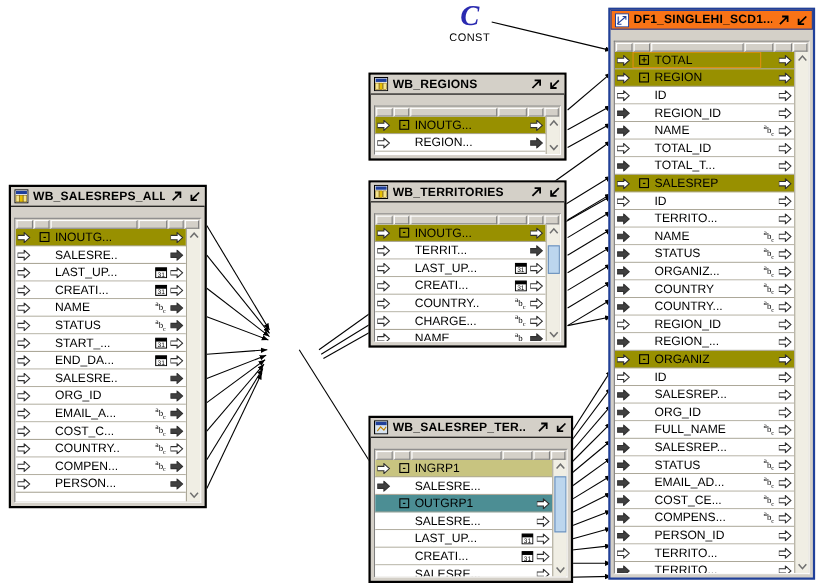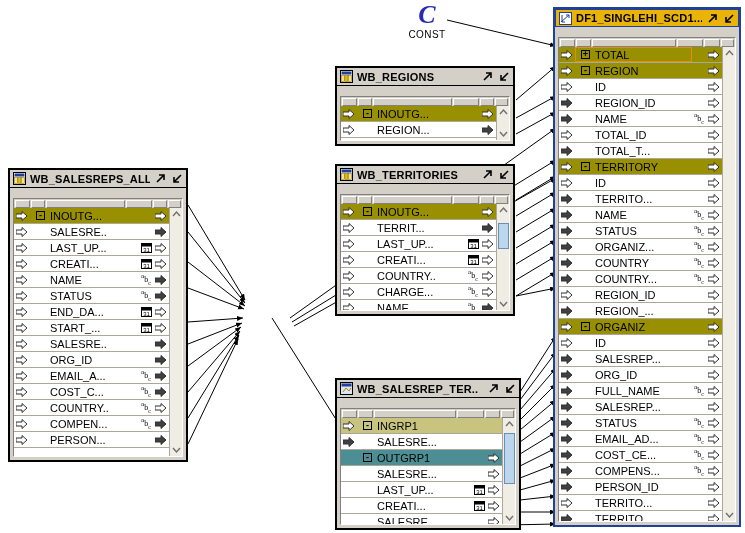--- a/index.html
+++ b/index.html
@@ -20,21 +20,21 @@
     z-index:5;
   }
   .panel.accent{border-color:#20409a;}
   .titlebar{
     height:18px;display:flex;align-items:center;gap:4px;
     padding:0 2px 0 3px;
     background:#d4d0c8;
     border-bottom:1px solid #000;
     box-sizing:border-box;
   }
-  .panel.accent .titlebar{border:1px solid #20409a;background:#eab308;}
+  .panel.accent .titlebar{border:1px solid #20409a;background:#f97316;}
   .title-text{
     flex:1 1 auto;font-weight:bold;font-size:11px;letter-spacing:0.2px;
     white-space:nowrap;overflow:hidden;
   }
   .tb-icon{flex:0 0 auto;width:13px;height:13px;display:block;}
   .tb-btn{flex:0 0 auto;width:13px;height:13px;display:block;cursor:pointer;}
 
   
   .colhead{
     height:9px;display:flex;gap:1px;padding:1px 1px 0 1px;
@@ -280,37 +280,37 @@
                 <span class="dtype"><span style="font-size: 8px; font-family: &quot;Liberation Serif&quot;, serif;"><sup style="font-size:7px">a</sup>b<sub style="font-size:6px">c</sub></span></span>
                 <span class="rport"><svg width="12" height="10" viewBox="0 0 12 10">
                     <path d="M0,3 L6,3 L6,0.5 L11,5 L6,9.5 L6,7 L0,7 Z" fill="#404040" stroke="#303030" stroke-width="1"></path>
                   </svg></span>
               </div>
               <div class="row">
                 <span class="lport"><svg width="12" height="10" viewBox="0 0 12 10">
                     <path d="M0,3 L6,3 L6,0.5 L11,5 L6,9.5 L6,7 L0,7 Z" fill="#ffffff" stroke="#303030" stroke-width="1"></path>
                   </svg></span>
                 <span class="lbl indent">
-                  <span>END_DA...</span>
+                  <span>START_...</span>
                 </span>
                 <span class="dtype"><svg width="11" height="11" viewBox="0 0 11 11">
                     <rect x="0.5" y="1.5" width="10" height="9" fill="#fff" stroke="#000"></rect>
                     <rect x="0.5" y="1.5" width="10" height="3" fill="#000"></rect>
                     <text x="5.5" y="9.6" text-anchor="middle" font-size="6" font-family="&quot;Liberation Sans&quot;,sans-serif">31</text>
                   </svg></span>
                 <span class="rport"><svg width="12" height="10" viewBox="0 0 12 10">
                     <path d="M0,3 L6,3 L6,0.5 L11,5 L6,9.5 L6,7 L0,7 Z" fill="#ffffff" stroke="#303030" stroke-width="1"></path>
                   </svg></span>
               </div>
               <div class="row">
                 <span class="lport"><svg width="12" height="10" viewBox="0 0 12 10">
                     <path d="M0,3 L6,3 L6,0.5 L11,5 L6,9.5 L6,7 L0,7 Z" fill="#ffffff" stroke="#303030" stroke-width="1"></path>
                   </svg></span>
                 <span class="lbl indent">
-                  <span>START_...</span>
+                  <span>END_DA...</span>
                 </span>
                 <span class="dtype"><svg width="11" height="11" viewBox="0 0 11 11">
                     <rect x="0.5" y="1.5" width="10" height="9" fill="#fff" stroke="#000"></rect>
                     <rect x="0.5" y="1.5" width="10" height="3" fill="#000"></rect>
                     <text x="5.5" y="9.6" text-anchor="middle" font-size="6" font-family="&quot;Liberation Sans&quot;,sans-serif">31</text>
                   </svg></span>
                 <span class="rport"><svg width="12" height="10" viewBox="0 0 12 10">
                     <path d="M0,3 L6,3 L6,0.5 L11,5 L6,9.5 L6,7 L0,7 Z" fill="#ffffff" stroke="#303030" stroke-width="1"></path>
                   </svg></span>
               </div>
@@ -850,21 +850,21 @@
                 <span class="rport"><svg width="12" height="10" viewBox="0 0 12 10">
                     <path d="M0,3 L6,3 L6,0.5 L11,5 L6,9.5 L6,7 L0,7 Z" fill="#ffffff" stroke="#303030" stroke-width="1"></path>
                   </svg></span>
               </div>
               <div class="row grp">
                 <span class="lport"><svg width="12" height="10" viewBox="0 0 12 10">
                     <path d="M0,3 L6,3 L6,0.5 L11,5 L6,9.5 L6,7 L0,7 Z" fill="#ffffff" stroke="#303030" stroke-width="1"></path>
                   </svg></span>
                 <span class="lbl grplbl">
                   <span class="expander">-</span>
-                  <span>TERRITORY</span>
+                  <span>SALESREP</span>
                 </span>
                 <span class="dtype"></span>
                 <span class="rport"><svg width="12" height="10" viewBox="0 0 12 10">
                     <path d="M0,3 L6,3 L6,0.5 L11,5 L6,9.5 L6,7 L0,7 Z" fill="#ffffff" stroke="#303030" stroke-width="1"></path>
                   </svg></span>
               </div>
               <div class="row">
                 <span class="lport"><svg width="12" height="10" viewBox="0 0 12 10">
                     <path d="M0,3 L6,3 L6,0.5 L11,5 L6,9.5 L6,7 L0,7 Z" fill="#ffffff" stroke="#303030" stroke-width="1"></path>
                   </svg></span>

